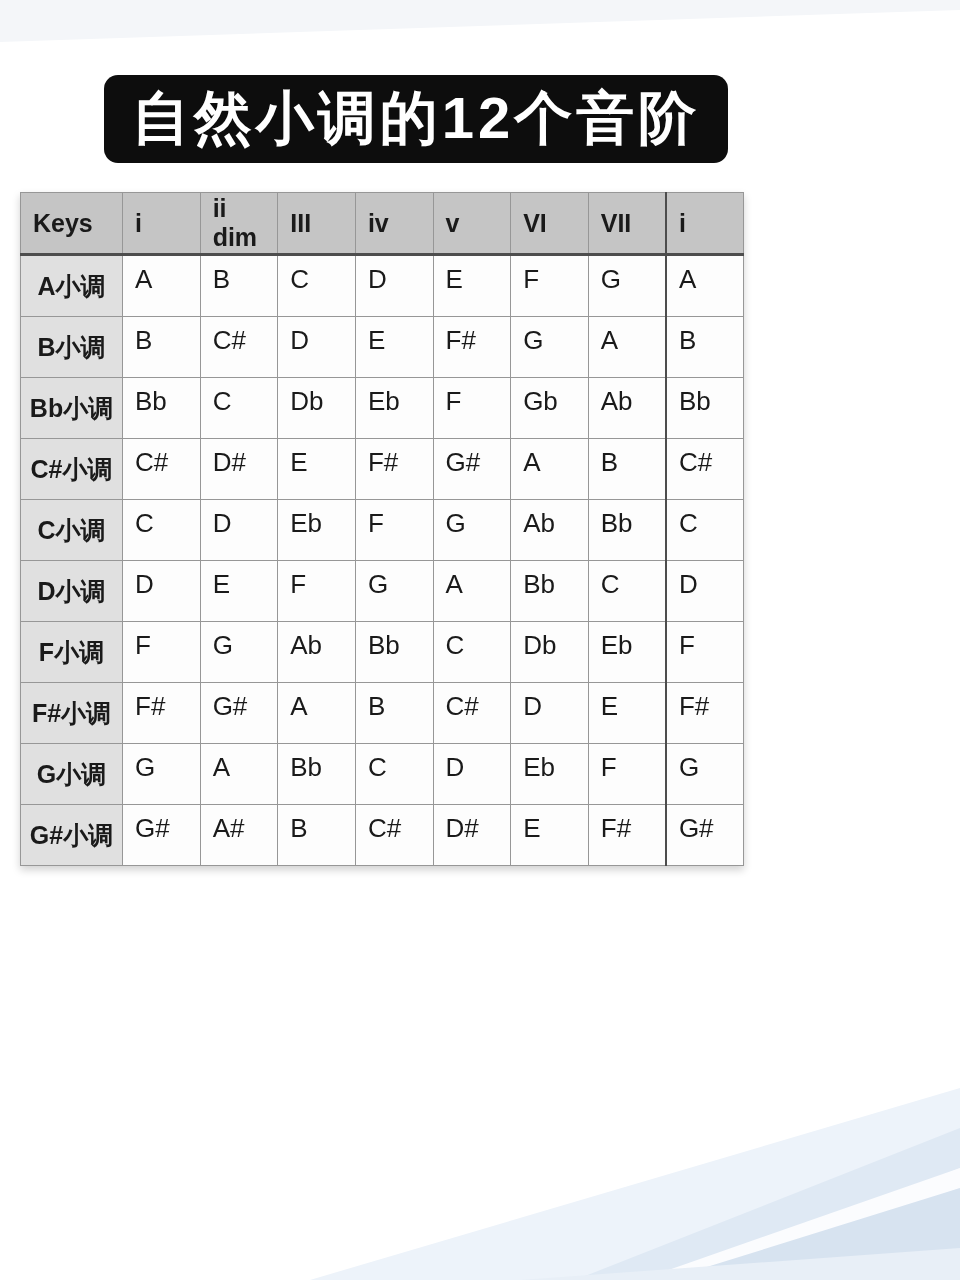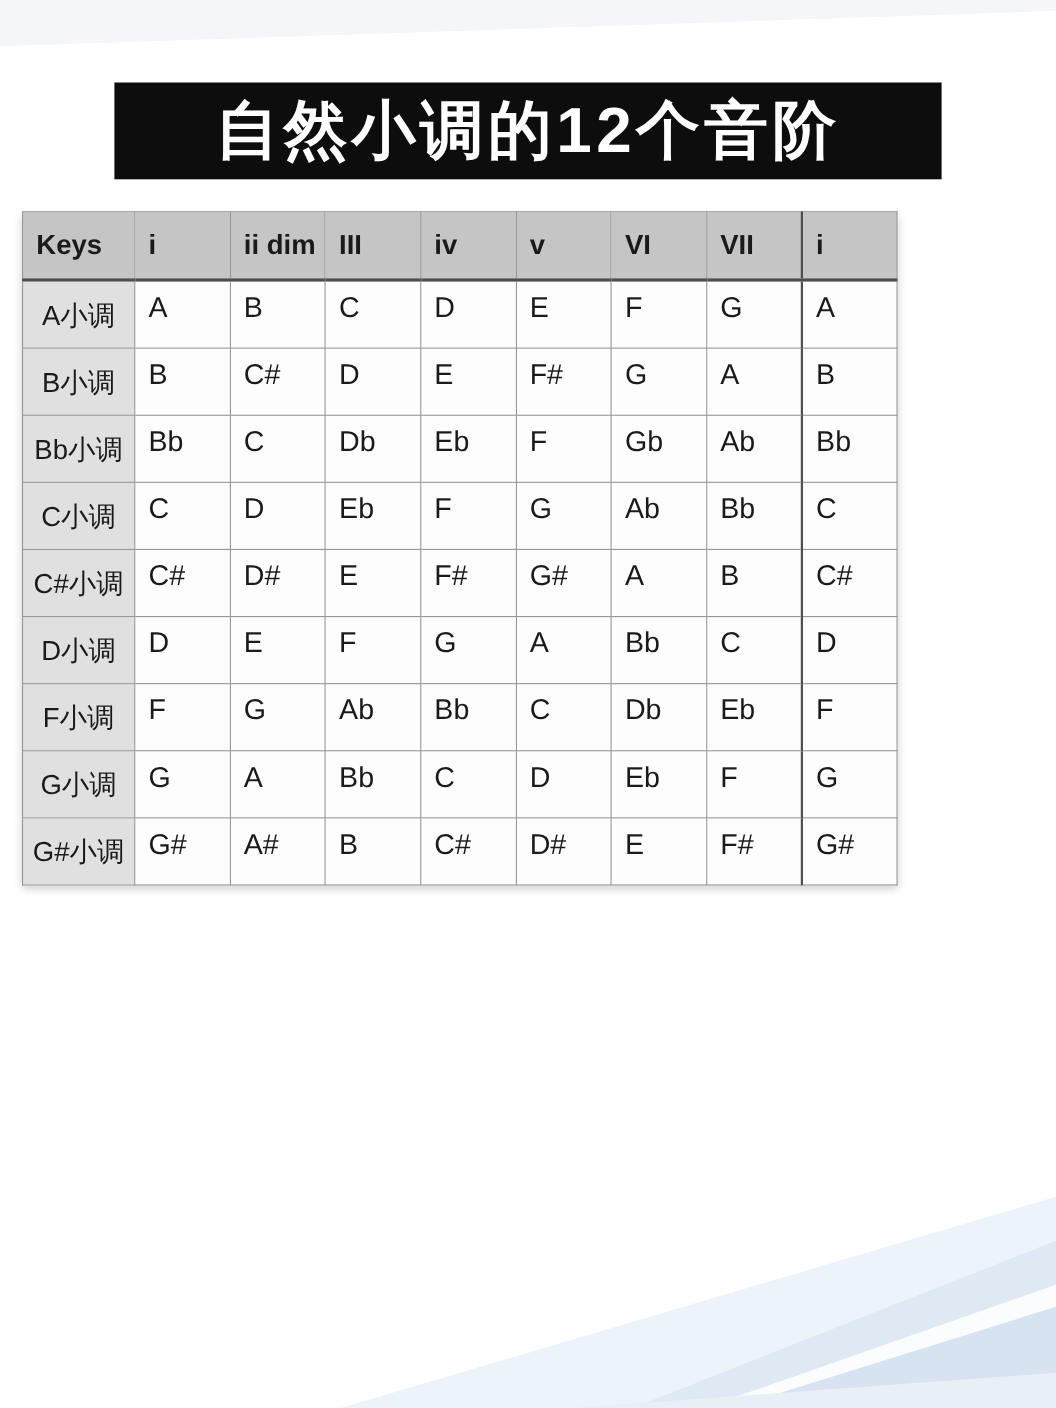--- a/index.html
+++ b/index.html
@@ -11,35 +11,35 @@
     overflow:hidden;
     color:#1a1a1a;
   }
   .deco-svg{
     position:absolute;left:0;top:0;width:960px;height:1280px;
     z-index:0;pointer-events:none;
   }
   .content{position:relative;z-index:1;}
   .title-banner{
     position:absolute;left:104px;top:75px;
-    width:752px;height:88px;
+    width:624px;height:88px;
     background:var(--banner_bg,#0d0d0d);
-    display:flex;align-items:center;justify-content:center;
+    display:flex;align-items:center;justify-content:center;border-radius:14px;
   }
   .title-banner h1{
     margin:0;
     color:#ffffff;
     font-size:58px;
     font-weight:900;
     letter-spacing:4px;
     white-space:nowrap;
   }
   table.scales{
     position:absolute;left:20px;top:192px;
-    width:796px;
+    width:724px;
     border-collapse:collapse;
     table-layout:fixed;
     box-shadow:0 4px 8px rgba(0,0,0,0.18);
     background:#fdfdfd;
   }
   table.scales col.keycol{width:102px;}
   table.scales th, table.scales td{
     border:1px solid var(--grid,#979797);
     font-size:26px;
     overflow:hidden;
@@ -48,21 +48,21 @@
     background:var(--header_bg,#c5c5c5);
     height:60px;
     text-align:left;
     padding:0 0 0 12px;
     font-weight:bold;
     border-bottom:3px solid var(--strong_line,#4d4d4d);
     font-size:25px;
   }
   table.scales tbody th.keycell{
     background:var(--keycol_bg,#e0e0e0);
-    font-weight:normal;
+    font-weight:bold;
     text-align:center;
     height:60px;
     padding:0 2px;
     font-size:25px;
   }
   table.scales tbody td{
     background:#fdfdfd;
     vertical-align:top;
     text-align:left;
     padding:8px 0 0 12px;
@@ -142,62 +142,73 @@
           <td>Bb</td>
           <td>C</td>
           <td>Db</td>
           <td>Eb</td>
           <td>F</td>
           <td>Gb</td>
           <td>Ab</td>
           <td class="lastcol">Bb</td>
         </tr>
         <tr>
+          <th class="keycell">C#小调</th>
+          <td>C#</td>
+          <td>D#</td>
+          <td>E</td>
+          <td>F#</td>
+          <td>G#</td>
+          <td>A</td>
+          <td>B</td>
+          <td class="lastcol">C#</td>
+        </tr>
+        <tr>
           <th class="keycell">C小调</th>
           <td>C</td>
           <td>D</td>
           <td>Eb</td>
           <td>F</td>
           <td>G</td>
           <td>Ab</td>
           <td>Bb</td>
           <td class="lastcol">C</td>
         </tr>
         <tr>
-          <th class="keycell">C#小调</th>
-          <td>C#</td>
-          <td>D#</td>
-          <td>E</td>
+          <th class="keycell">D小调</th>
+          <td>D</td>
+          <td>E</td>
+          <td>F</td>
+          <td>G</td>
+          <td>A</td>
+          <td>Bb</td>
+          <td>C</td>
+          <td class="lastcol">D</td>
+        </tr>
+        <tr>
+          <th class="keycell">F小调</th>
+          <td>F</td>
+          <td>G</td>
+          <td>Ab</td>
+          <td>Bb</td>
+          <td>C</td>
+          <td>Db</td>
+          <td>Eb</td>
+          <td class="lastcol">F</td>
+        </tr>
+        <tr>
+          <th class="keycell">F#小调</th>
           <td>F#</td>
           <td>G#</td>
           <td>A</td>
           <td>B</td>
-          <td class="lastcol">C#</td>
-        </tr>
-        <tr>
-          <th class="keycell">D小调</th>
-          <td>D</td>
-          <td>E</td>
-          <td>F</td>
-          <td>G</td>
-          <td>A</td>
-          <td>Bb</td>
-          <td>C</td>
-          <td class="lastcol">D</td>
-        </tr>
-        <tr>
-          <th class="keycell">F小调</th>
-          <td>F</td>
-          <td>G</td>
-          <td>Ab</td>
-          <td>Bb</td>
-          <td>C</td>
-          <td>Db</td>
-          <td>Eb</td>
-          <td class="lastcol">F</td>
+          <td>C#</td>
+          <td>D</td>
+          <td>E</td>
+          <td class="lastcol">F#</td>
         </tr>
         <tr>
           <th class="keycell">G小调</th>
           <td>G</td>
           <td>A</td>
           <td>Bb</td>
           <td>C</td>
           <td>D</td>
           <td>Eb</td>
           <td>F</td>

